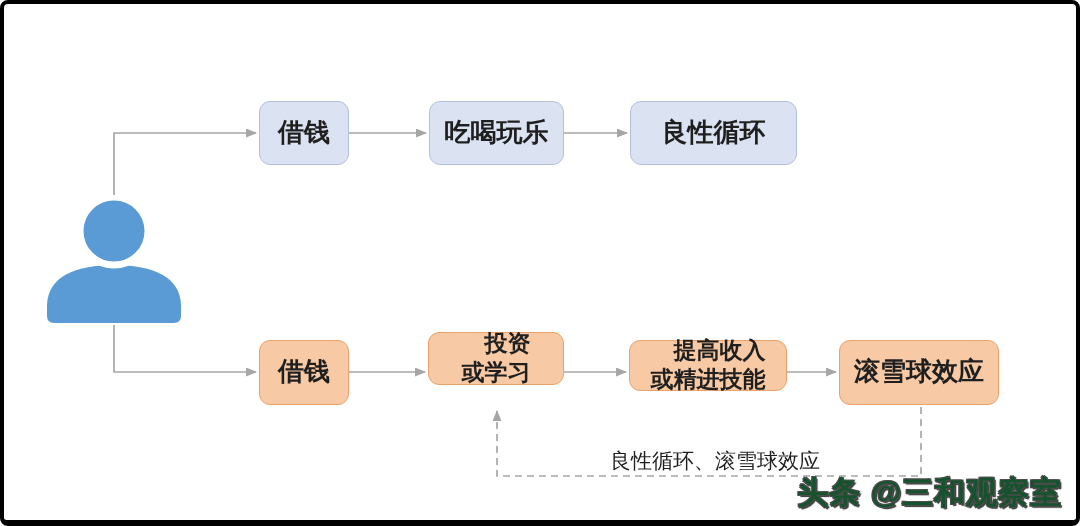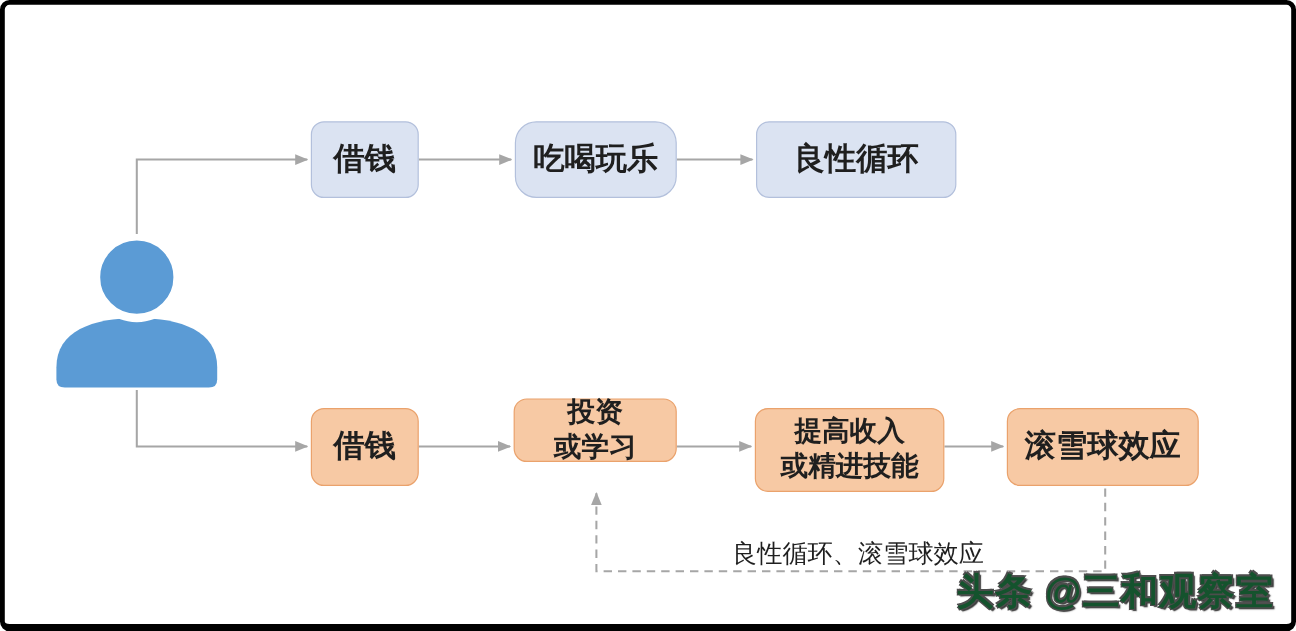--- a/index.html
+++ b/index.html
@@ -12,36 +12,36 @@
     border-bottom-width:6px;
     border-radius:8px;
     overflow:hidden;
     font-family:"Liberation Serif","DejaVu Serif",serif;
   }
   svg.layer { position:absolute; left:0; top:0; width:1080px; height:526px; }
 
   .box {
     position:absolute;
     display:flex; align-items:center; justify-content:center;
-    text-align:center;
+    text-align:right;
     border-radius:11px;
     font-weight:700;
     color:var(--text-dark,#1f1f1f);
     white-space:pre-line;
     line-height:1.25;
   }
   .box.blue   { background:var(--top-box-fill,#dbe3f2);  border:1.5px solid var(--top-box-border,#b3c0dc); }
   .box.orange { background:var(--bottom-box-fill,#f7c9a4); border:1.5px solid var(--bottom-box-border,#eaa26c); }
 
   .b1 { left:255px; top:97px;  width:90px;  height:64px; font-size:26px; }
-  .b2 { left:425px; top:97px;  width:135px; height:64px; font-size:26px;border-radius:18px; }
+  .b2 { left:425px; top:97px;  width:135px; height:64px; font-size:26px; }
   .b3 { left:626px; top:97px;  width:167px; height:64px; font-size:26px; }
   .b4 { left:255px; top:336px; width:90px;  height:65px; font-size:26px; }
   .b5 { left:424px; top:328px; width:136px; height:53px; font-size:23px; }
-  .b6 { left:625px; top:336px; width:158px; height:70px; font-size:23px; }
+  .b6 { left:625px; top:336px; width:158px; height:51px; font-size:23px; }
   .b7 { left:835px; top:336px; width:160px; height:65px; font-size:26px; }
 
   .feedback-label {
     position:absolute;
     left:711px; top:443px;
     transform:translateX(-50%);
     font-size:21px; font-weight:400;
     color:var(--text-dark,#1f1f1f);
     white-space:nowrap;
   }

